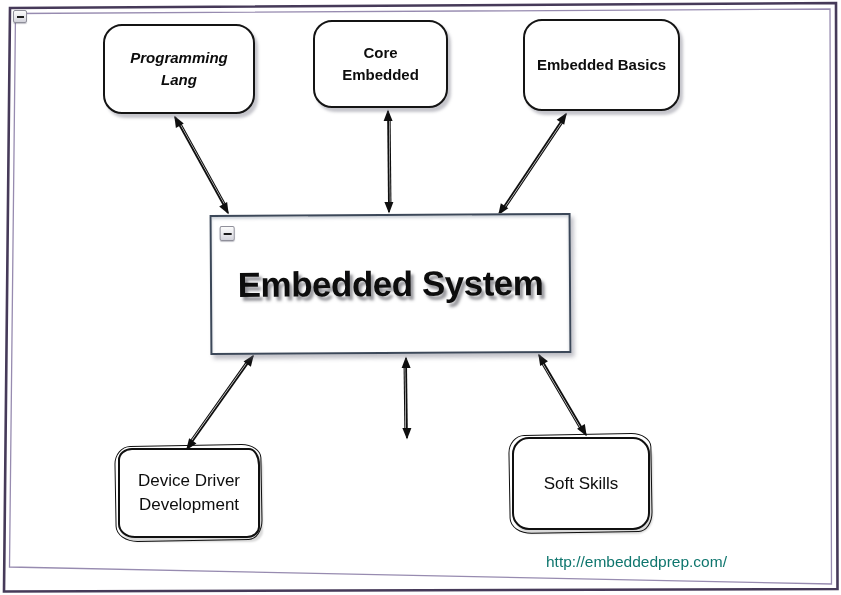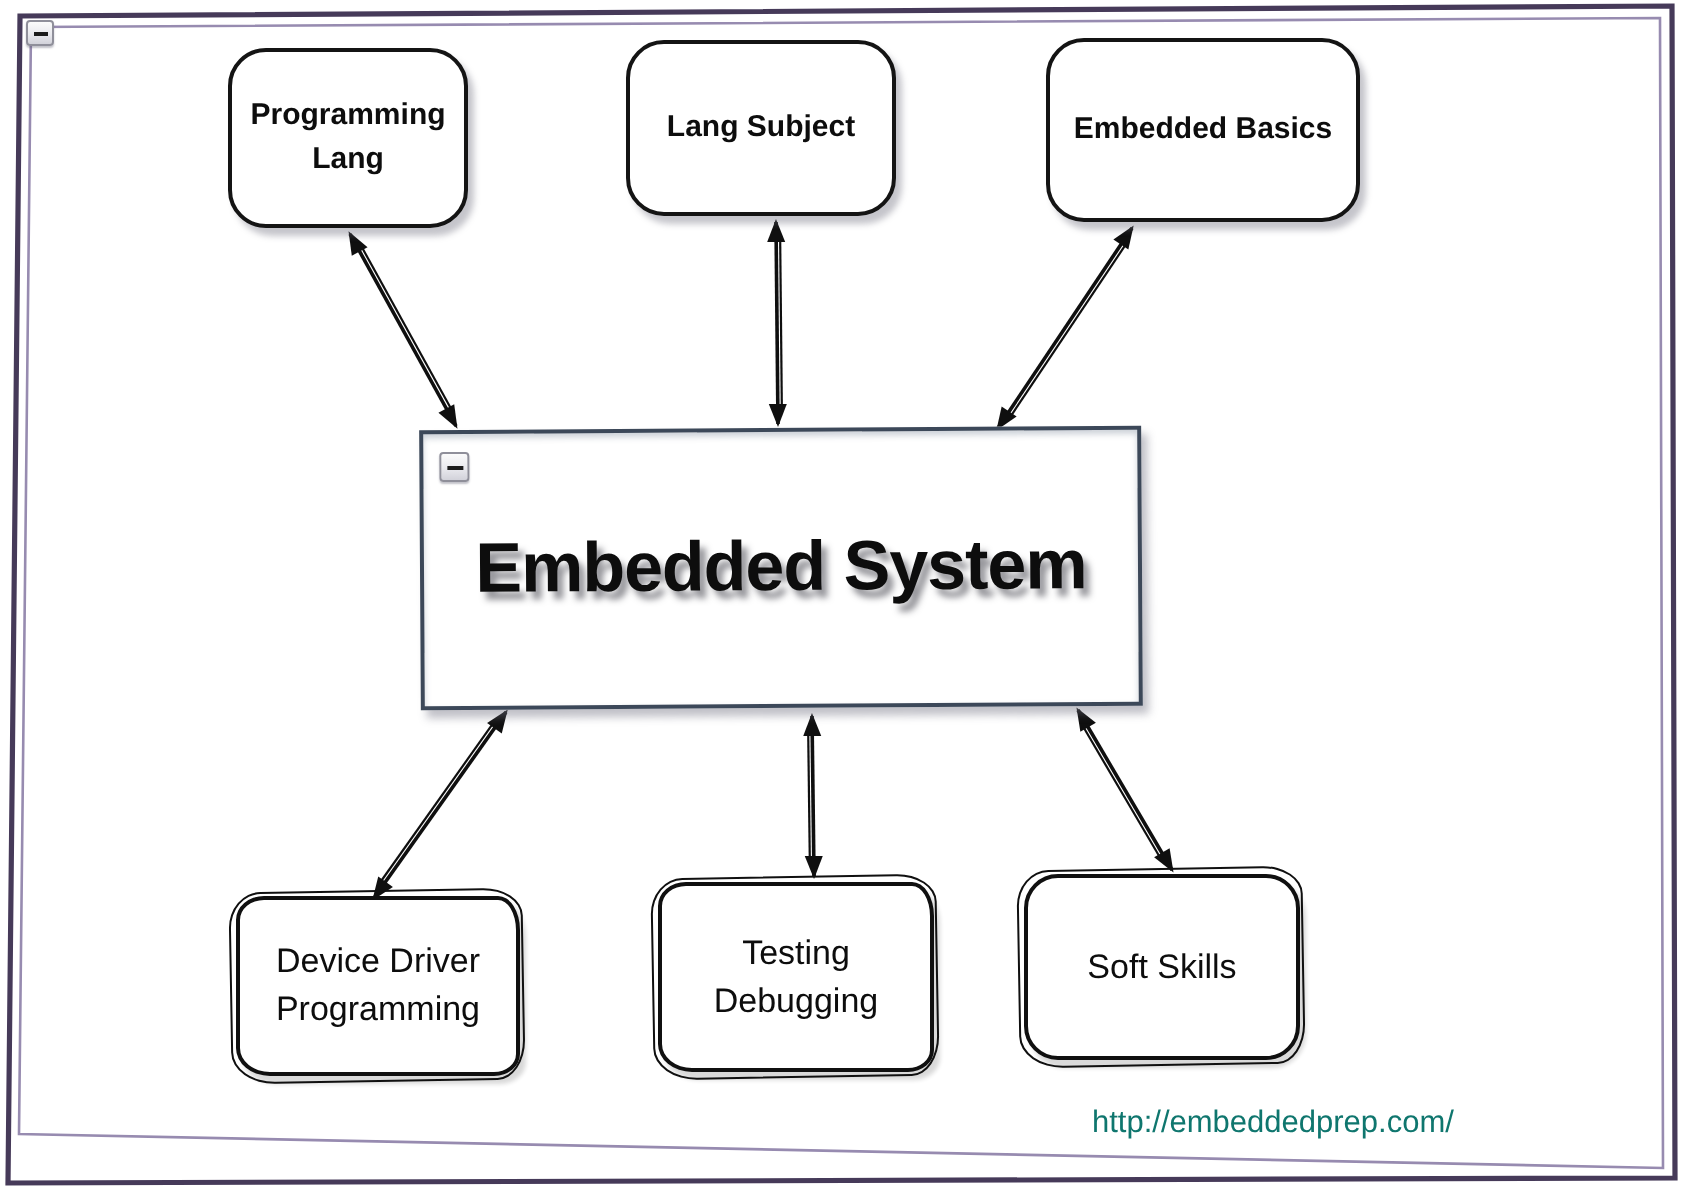--- a/index.html
+++ b/index.html
@@ -34,21 +34,21 @@
     border:2.3px solid #141414;
     border-radius:19px;
     box-shadow:3px 4px 3px rgba(110,110,125,.4);
     display:flex;align-items:center;justify-content:center;
     text-align:center;
     font-weight:bold;
     font-size:15px;line-height:1.45;
     padding:4px 10px;box-sizing:border-box;
     cursor:pointer;
   }
-  #node-programming-lang{left:114px;top:24px;width:120px;height:90px;}
+  #node-programming-lang{left:103px;top:24px;width:152px;height:90px;font-style:italic;}
   #node-core-subject{left:313px;top:20px;width:135px;height:88px;}
   #node-embedded-basics{left:499px;top:19px;width:157px;height:92px;margin-left:24px;}
 
   
   .center-node{
     position:absolute;
     left:210px;top:214px;width:361px;height:140px;
     background:#ffffff;
     border:2.4px solid #3c4859;
     box-shadow:3px 4px 4px rgba(115,115,130,.45), inset 0 2px 3px rgba(70,85,110,.28);
@@ -128,38 +128,35 @@
       <line x1="406" y1="358" x2="407" y2="438" stroke="#0f0f0f" stroke-width="1.8" marker-start="url(#ah)" marker-end="url(#ah)"></line>
       <line x1="404.11264744365917" y1="367.02429500449057" x2="404.8876650197245" y2="429.02570108971713" stroke="#0f0f0f" stroke-width="1.1"></line>
       <line x1="539" y1="355" x2="586" y2="435" stroke="#0f0f0f" stroke-width="1.8" marker-start="url(#ah)" marker-end="url(#ah)"></line>
       <line x1="541.8345191444664" y1="363.7729984167133" x2="579.7166362691107" y2="428.25319777781016" stroke="#0f0f0f" stroke-width="1.1"></line>
     </svg>
 
   <div class="round-node" id="node-programming-lang">
     <span>Programming Lang</span>
   </div>
   <div class="round-node" id="node-core-subject">
-    <span>Lang Subject</span>
+    <span>Core Embedded</span>
   </div>
   <div class="round-node" id="node-embedded-basics">
     <span>Embedded Basics</span>
   </div>
 
   <div class="center-node">
     <div class="min-btn center-min">
       <span class="minus"></span>
     </div>
     <span class="center-label">Embedded System</span>
   </div>
 
   <div class="sketch-node" id="node-device-driver-development">
-    <span>Device Driver Programming</span>
-  </div>
-  <div class="sketch-node" id="node-testing-debugging">
-    <span>Testing Debugging</span>
+    <span>Device Driver Development</span>
   </div>
   <div class="sketch-node" id="node-soft-skills">
     <span>Soft Skills</span>
   </div>
 
   <div class="url-caption">http://embeddedprep.com/</div>
 
 </div>
 
 </body></html>

